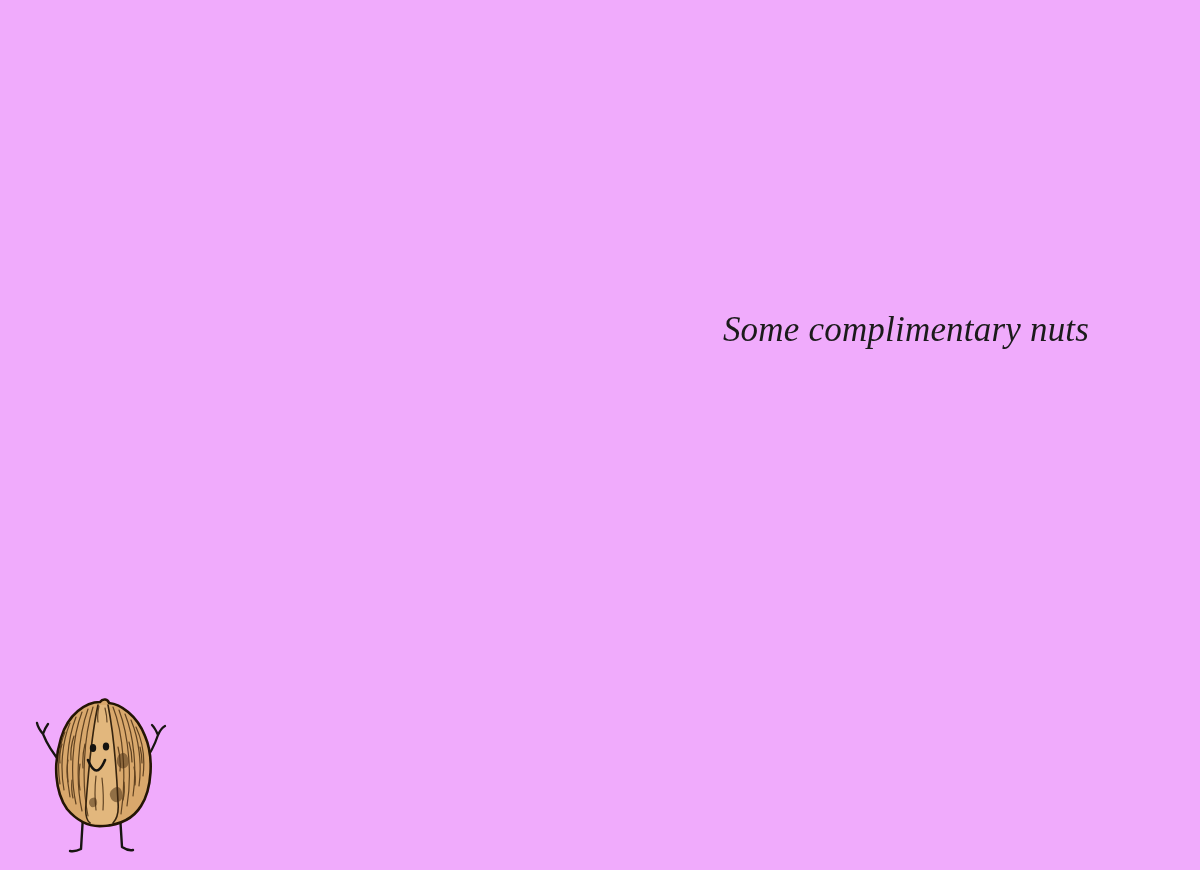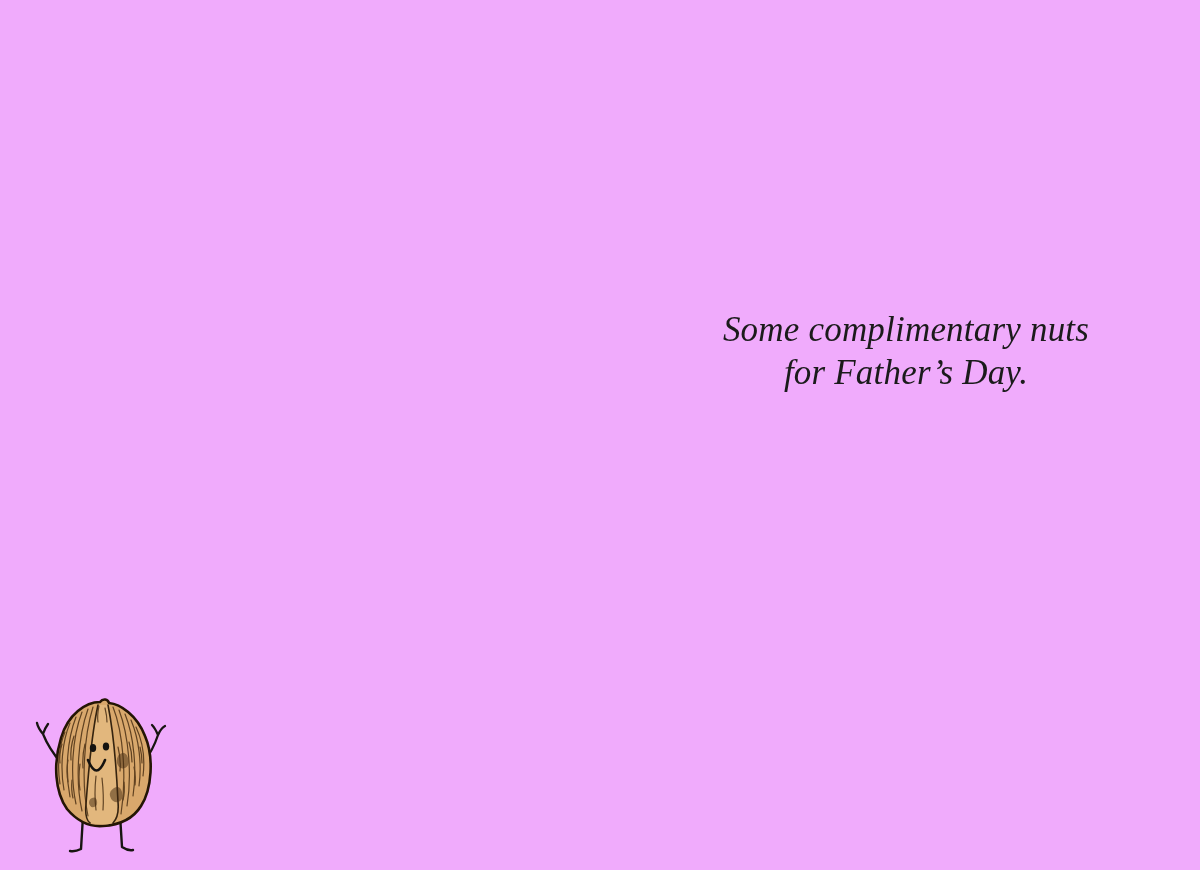--- a/index.html
+++ b/index.html
@@ -39,21 +39,20 @@
   }
   .walnut-wrap svg { display: block; width: 152px; height: 172px; }
 </style>
 </head>
 <body style="background: rgb(253, 253, 243);">
 
 <div class="card-page">
 
   <div class="card-message" style="color: rgb(27, 27, 27);">
     <div>Some complimentary nuts</div>
-    <div>for Father’s Day.</div>
   </div>
 
   <div class="walnut-wrap">
     <svg viewBox="0 0 152 172" xmlns="http://www.w3.org/2000/svg">
 
       <g fill="none" stroke-width="2.4" stroke-linecap="round" stroke="#181511">
         <path d="M 55 124 L 53 157 M 53 157 Q 47 160 42 159"></path>
         <path d="M 92 123 L 94 155 M 94 155 Q 100 159 105 158"></path>
       </g>
 

